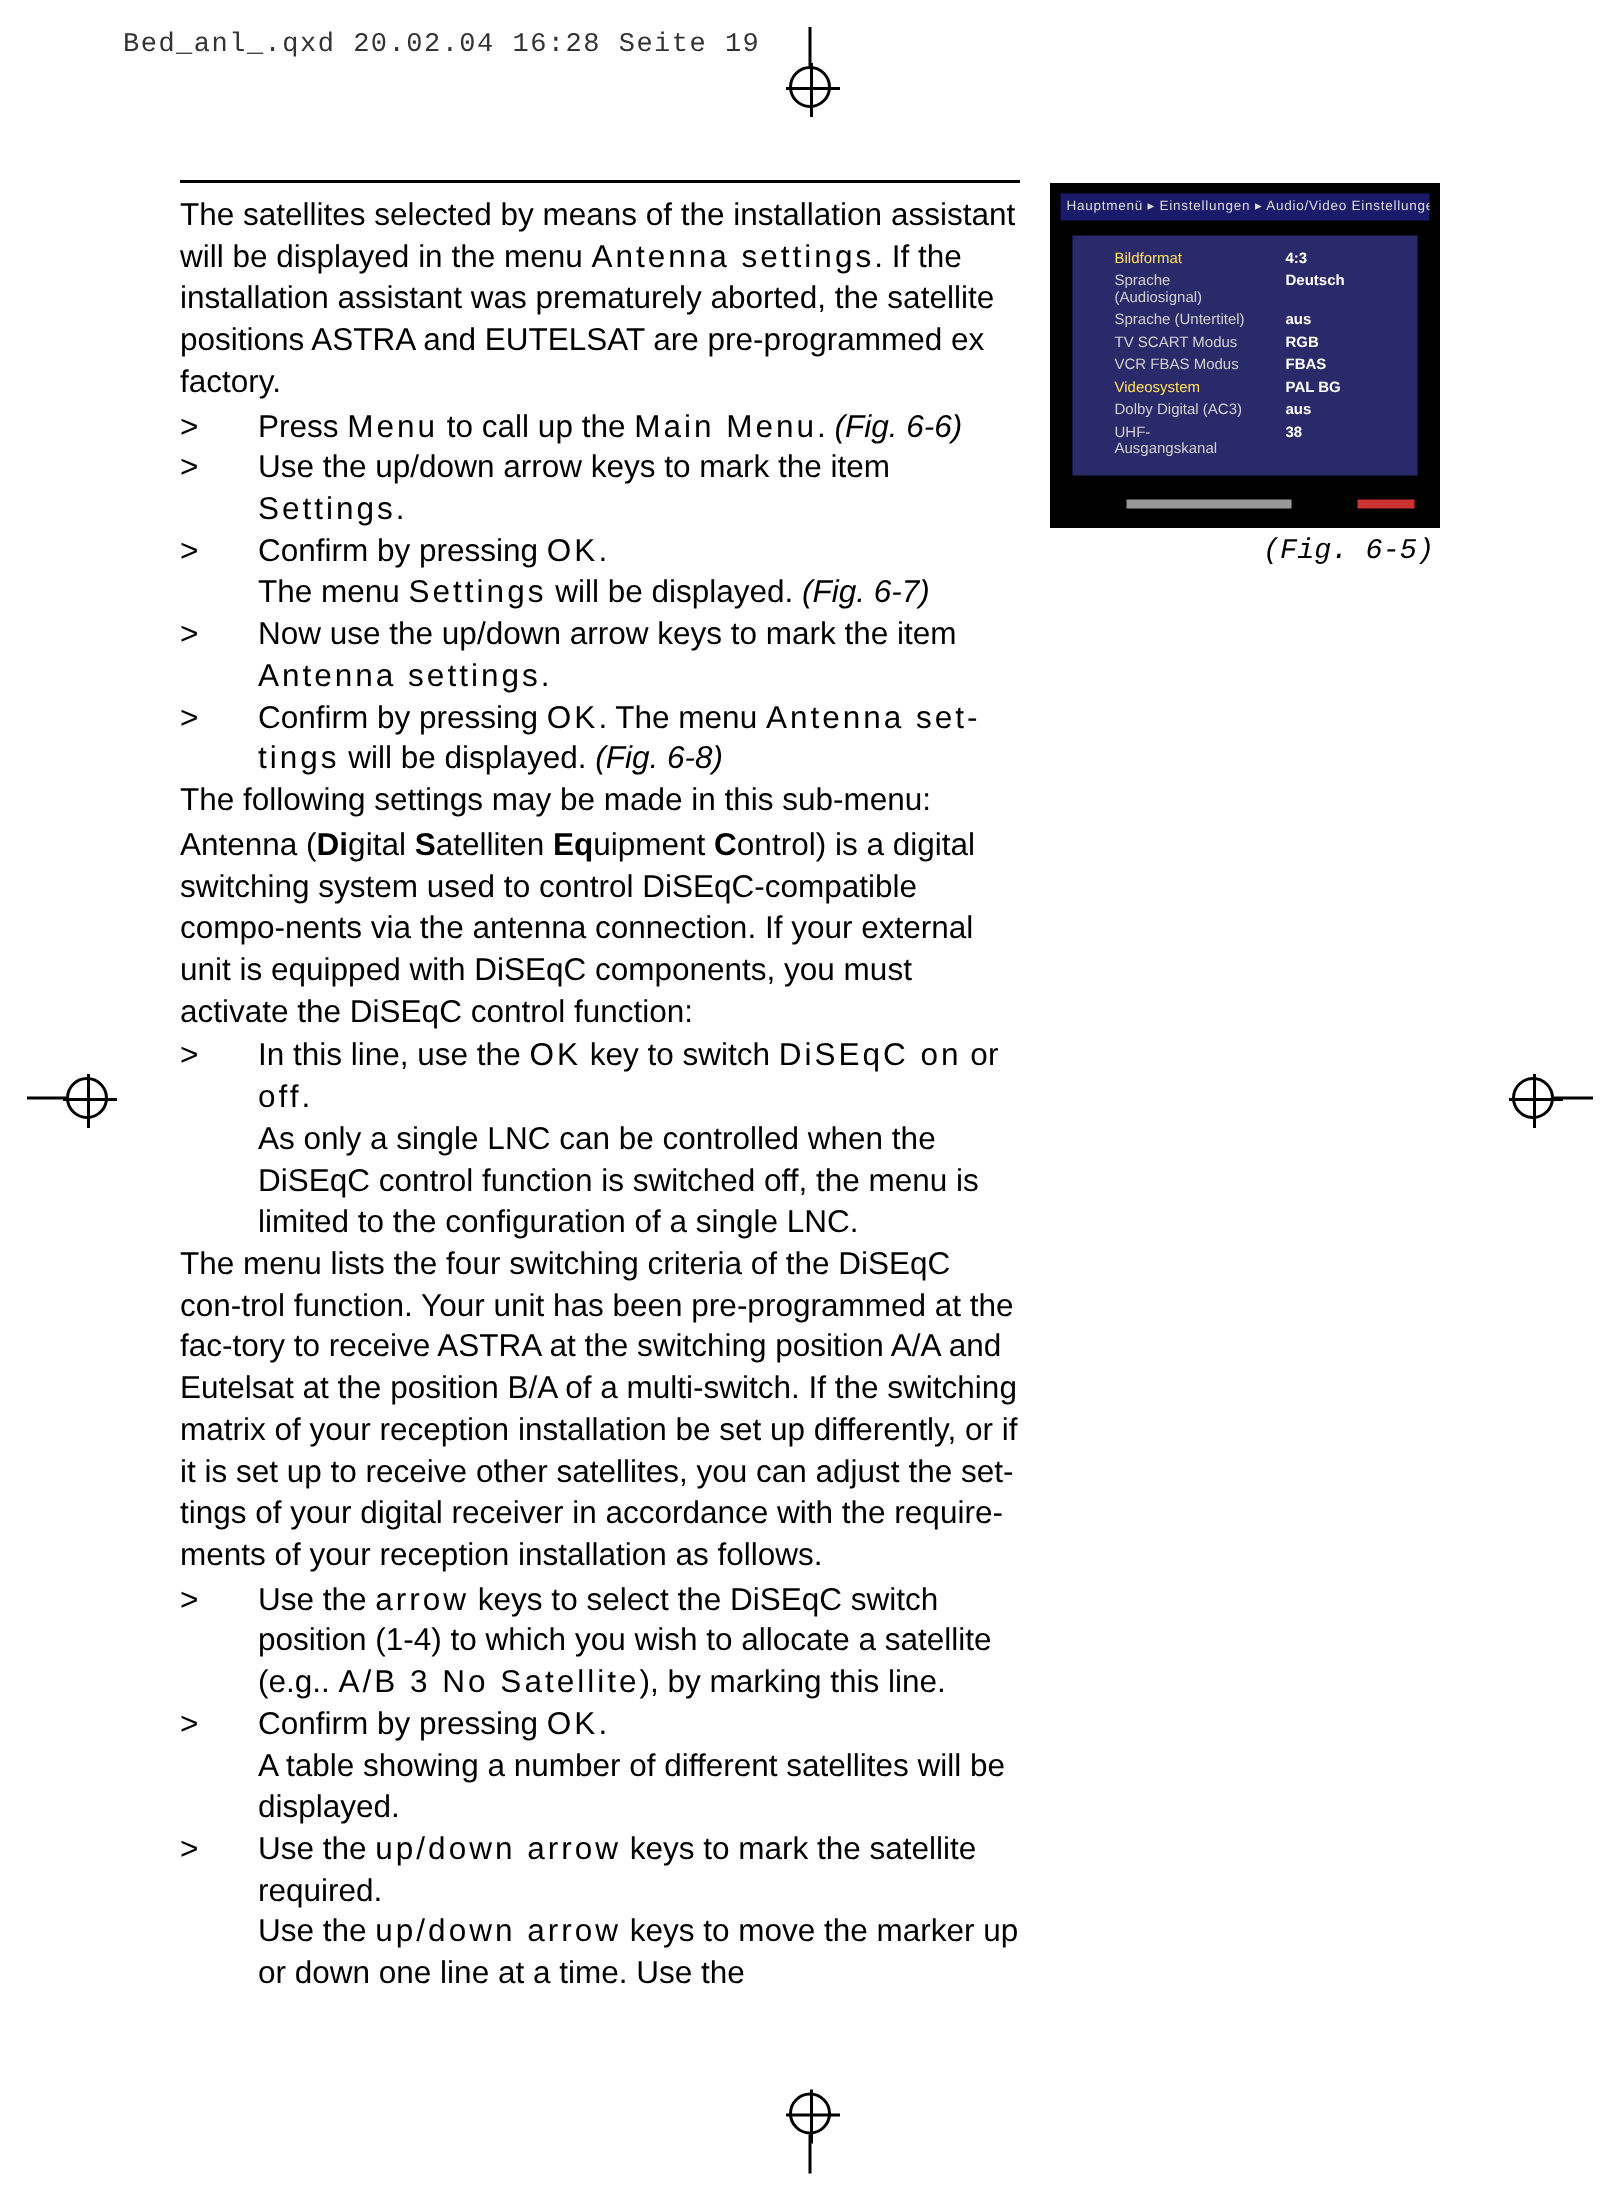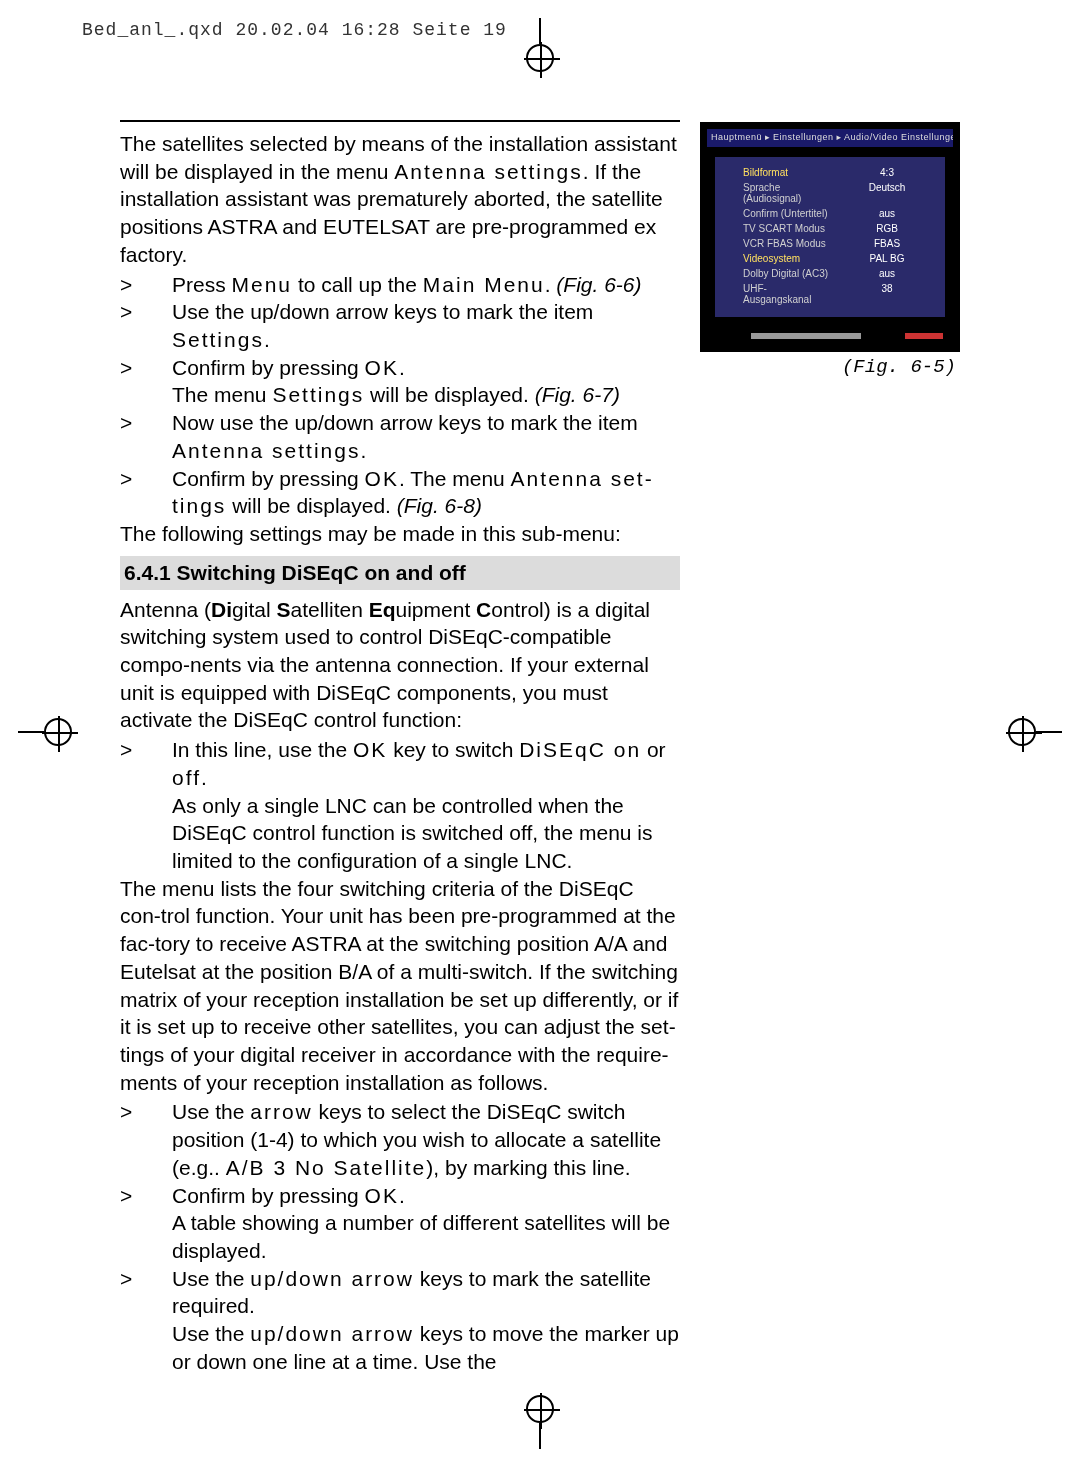--- a/index.html
+++ b/index.html
@@ -37,21 +37,21 @@
   .li .txt { flex: 1; }
   .subhead { background: #dcdcdc; font-weight: bold; padding: 3px 4px; margin: 8px 0 6px 0; }
   em.fig { font-style: italic; }
 
   .figure { position: absolute; top: 122px; left: 700px; width: 260px; }
   .figure .screenshot { width: 260px; height: 230px; background: #000; border: 1px solid #000; position: relative; }
   .figure .titlebar { position: absolute; top: 6px; left: 6px; right: 6px; height: 18px; background: #1a1a6a; color: #ddd; font-size: 9px; padding: 3px 4px; letter-spacing: 0.5px; white-space: nowrap; overflow: hidden; }
   .figure .panel { position: absolute; top: 34px; left: 14px; right: 14px; background: #2a2a6a; padding: 8px 10px 10px 10px; }
   .figure .row { display: flex; justify-content: space-between; font-size: 10px; color: #e8e8e8; padding: 2px 18px; gap: 22px; }
   .figure .row .lab { color: #d0d0d0; }
-  .figure .row .val { color: #fff; font-weight: normal; min-width: 60px; text-align: center; }
+  .figure .row .val { color: #fff; font-weight: bold; min-width: 60px; text-align: left; }
   .figure .row.hl .lab { color: #ffe060; }
   .figure .footerbar { position: absolute; left: 10px; right: 10px; bottom: 10px; height: 10px; }
   .figure .footerbar .seg1 { position:absolute; left:40px; width:110px; height:6px; background:#999; top:2px; }
   .figure .footerbar .seg2 { position:absolute; right:6px; width:38px; height:6px; background:#c33; top:2px; }
   .figure .caption { text-align: right; font-style: italic; font-size: 19px; margin-top: 4px; padding-right: 4px; font-family: Liberation Mono, monospace; }
 </style>
 </head>
 <body>
 
 <div class="page">
@@ -95,21 +95,20 @@
         <div class="txt"><span>Now use the up/down arrow keys to mark the item </span><span class="k">Antenna settings</span><span>.</span></div>
       </div>
       <div class="li">
         <div class="mk">&gt;</div>
         <div class="txt"><span>Confirm by pressing </span><span class="k">OK</span><span>.  The menu </span><span class="k">Antenna set-tings</span><span> will be displayed. </span><em class="fig">(Fig. 6-8)</em></div>
       </div>
     </div>
 
     <p class="para">The following settings may be made in this sub-menu:</p>
 
-    <div class="subhead">6.4.1 Switching DiSEqC on and off</div>
 
     <p class="para">
       <span>Antenna (</span><b>Di</b><span>gital </span><b>S</b><span>atelliten </span><b>Eq</b><span>uipment </span><b>C</b><span>ontrol) is a digital switching system used to control DiSEqC-compatible compo-nents via the antenna connection. If your external unit is equipped with DiSEqC components, you must activate the DiSEqC control function:</span>
     </p>
 
     <div class="list">
       <div class="li">
         <div class="mk">&gt;</div>
         <div class="txt"><span>In this line, use the </span><span class="k">OK</span><span> key to switch </span><span class="k">DiSEqC on</span><span> or </span><span class="k">off</span><span>.</span></div>
       </div>
@@ -145,21 +144,21 @@
       <div class="panel">
         <div class="row hl">
             <span class="lab">Bildformat</span>
             <span class="val">4:3</span>
           </div>
         <div class="row">
             <span class="lab">Sprache (Audiosignal)</span>
             <span class="val">Deutsch</span>
           </div>
         <div class="row">
-            <span class="lab">Confirm (Untertitel)</span>
+            <span class="lab">Sprache (Untertitel)</span>
             <span class="val">aus</span>
           </div>
         <div class="row">
             <span class="lab">TV SCART Modus</span>
             <span class="val">RGB</span>
           </div>
         <div class="row">
             <span class="lab">VCR FBAS Modus</span>
             <span class="val">FBAS</span>
           </div>

